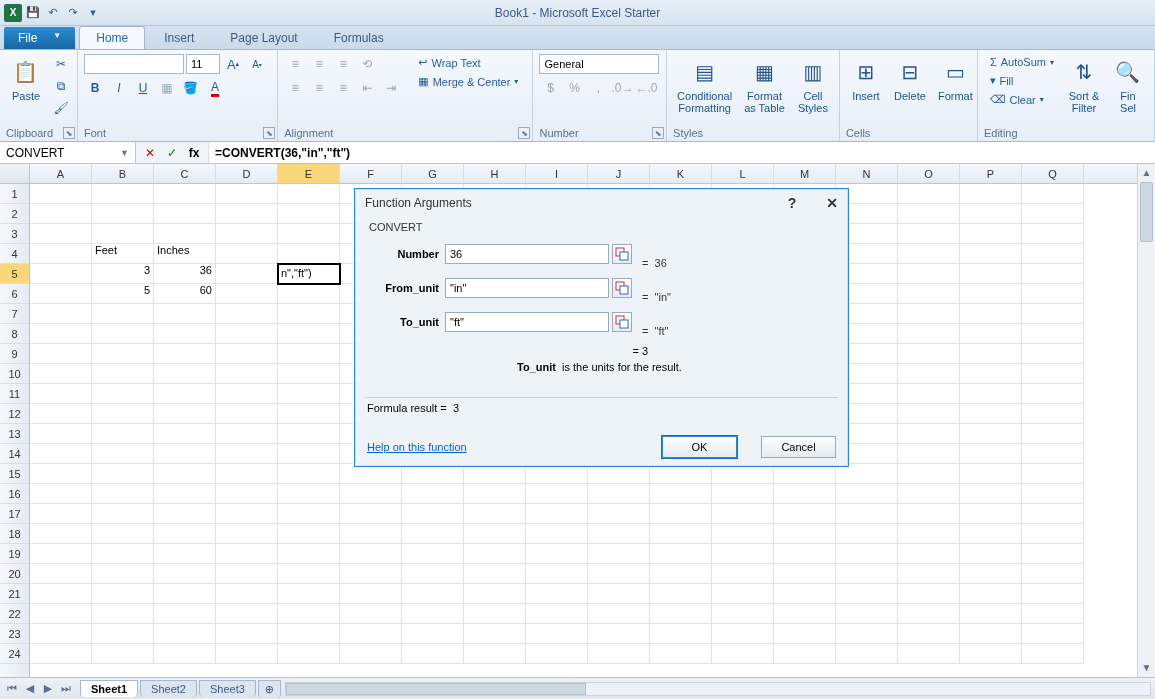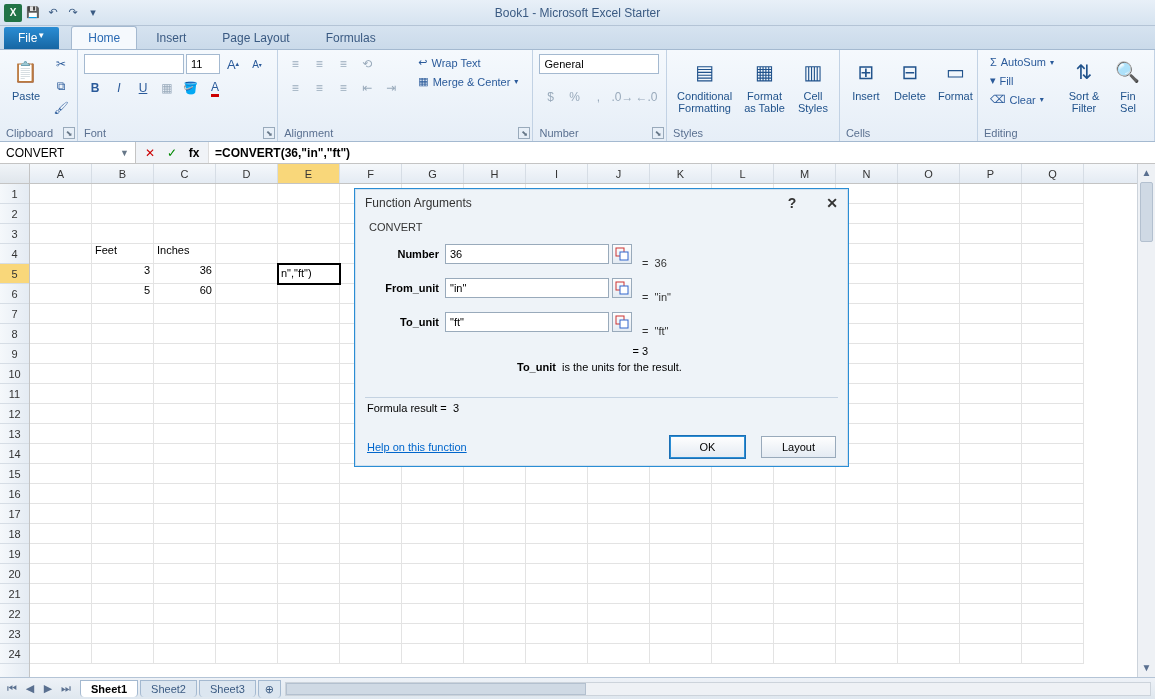--- a/index.html
+++ b/index.html
@@ -7,21 +7,21 @@
 
   
   .titlebar { height: 26px; background: linear-gradient(#e8f0f8, #d6e3f0); display: flex; align-items: center; padding: 0 4px; border-bottom: 1px solid #b4c4d6; position: relative; }
   .qat { display: flex; align-items: center; gap: 2px; }
   .qat .xicon { width: 18px; height: 18px; background: #217346; color: #fff; font-weight: bold; display: flex; align-items: center; justify-content: center; font-size: 10px; border-radius: 2px; }
   .qat .qbtn { width: 18px; height: 18px; display: flex; align-items: center; justify-content: center; cursor: pointer; color: #3a5a82; font-size: 11px; }
   .window-title { position: absolute; left: 50%; transform: translateX(-50%); color: #3a5a82; font-size: 12px; }
 
   
   .ribbon-tabs { height: 24px; background: linear-gradient(#d6e3f0, #cadaea); display: flex; align-items: flex-end; padding-left: 4px; border-bottom: 1px solid #a4b9d0; }
-  .file-tab { background: linear-gradient(#2a8dd4, #1766a3); color: #fff; padding: 4px 14px; border-radius: 2px 2px 0 0; font-size: 12px; cursor: pointer; margin-right: 12px; display:flex; align-items:flex-start; gap:0;}
+  .file-tab { background: linear-gradient(#2a8dd4, #1766a3); color: #fff; padding: 4px 14px; border-radius: 2px 2px 0 0; font-size: 12px; cursor: pointer; margin-right: 4px; display:flex; align-items:flex-start; gap:16px;}
   .rtab { padding: 4px 16px; cursor: pointer; color: #3a5a82; border: 1px solid transparent; border-bottom: none; margin-right: 2px; }
   .rtab.active { background: #f5f9fd; border-color: #a4b9d0; border-radius: 3px 3px 0 0; color: #2a6ab3; }
 
   
   .ribbon { height: 92px; background: linear-gradient(#f5f9fd, #e6eef7); border-bottom: 1px solid #a4b9d0; display: flex; }
   .rgroup { border-right: 1px solid #c2d2e4; padding: 4px 6px 2px; display: flex; flex-direction: column; position: relative; }
   .rgroup-body { flex: 1; display: flex; align-items: flex-start; gap: 4px; }
   .rgroup-label { text-align: left; font-size: 11px; color: #5a7090; padding-top: 2px; position:relative;}
   .rgroup-launcher { position: absolute; right: 2px; bottom: 2px; width: 12px; height: 12px; border: 1px solid #9ab; color:#678; display:flex; align-items:center; justify-content:center; font-size:8px; cursor:pointer;}
   .bigbtn { display: flex; flex-direction: column; align-items: center; padding: 2px 4px; cursor: pointer; color:#21538c; }
@@ -89,21 +89,21 @@
   .range-btn { width:20px; height:20px; border:1px solid #9ab; margin-left:3px; cursor:pointer; display:flex; align-items:center; justify-content:center; background:linear-gradient(#fefefe,#e4ebf3);}
   .range-btn svg { width:14px; height:14px;}
   .arg-eval { margin-left:10px; font-size:11px; color:#333;margin-top:18px;}
   .dlg-result-line { text-align:right; padding-right:188px; margin:8px 0 4px; font-size:11px;}
   .dlg-desc { font-size:11px; color:#333; margin-bottom:10px;}
   .dlg-leg { padding-left:150px; font-size:11px; margin-bottom:24px;}
   .dlg-leg b { font-weight:bold;}
   .dlg-divider { height:1px; background:#c4d2e1; margin:4px -2px;}
   .dlg-formula-result { font-size:11px; flex:1;}
   .dlg-help { color:#0066cc; text-decoration:underline; cursor:pointer; font-size:11px;}
-  .dlg-actions { display:flex; gap:16px; margin-left:auto;}
+  .dlg-actions { display:flex; gap:24px; margin-left:auto;}
   .dlg-btn { width:75px; height:22px; border:1px solid #9ab; background:linear-gradient(#fefefe,#e4ebf3); font-size:11px; cursor:pointer;}
   .dlg-btn.primary { border:1px solid #2a8dd4; outline:1px solid #1b6fb5;}
   .dlg-bottom-row { display:flex; align-items:center; margin-top:22px;}
 </style>
 </head>
 <body>
 
 <div class="titlebar">
   <div class="qat">
     <div class="xicon">X</div>
@@ -203,21 +203,21 @@
             <span style="font-size:8px;">▾</span>
           </div>
       </div>
     </div>
     <div class="rgroup-label">Alignment</div>
     <div class="rgroup-launcher">⬊</div>
   </div>
 
   <div class="rgroup" style="width:136px;">
     <div class="rgroup-body">
-      <div class="vstack" style="gap:13px;">
+      <div class="vstack" style="gap:4px;">
         <input class="num-fmt" value="General" style="">
         <div class="hstack">
           <div class="sbtn grey">$</div>
           <div class="sbtn grey">%</div>
           <div class="sbtn grey">,</div>
           <div class="sbtn grey">.0→</div>
           <div class="sbtn grey">←.0</div>
         </div>
       </div>
     </div>
@@ -890,17 +890,17 @@
         </div>
       </div>
     <div class="dlg-result-line">= <span>3</span></div>
     <div class="dlg-leg"><b>To_unit</b>&nbsp;&nbsp;<span>is the units for the result.</span></div>
     <div class="dlg-divider"></div>
     <div class="dlg-formula-result"><span>Formula result =</span>&nbsp;&nbsp;<span>3</span></div>
     <div class="dlg-bottom-row">
       <span class="dlg-help">Help on this function</span>
       <div class="dlg-actions">
         <button class="dlg-btn primary">OK</button>
-        <button class="dlg-btn">Layout</button>
+        <button class="dlg-btn">Cancel</button>
       </div>
     </div>
   </div>
 </div>
 
 </body></html>

